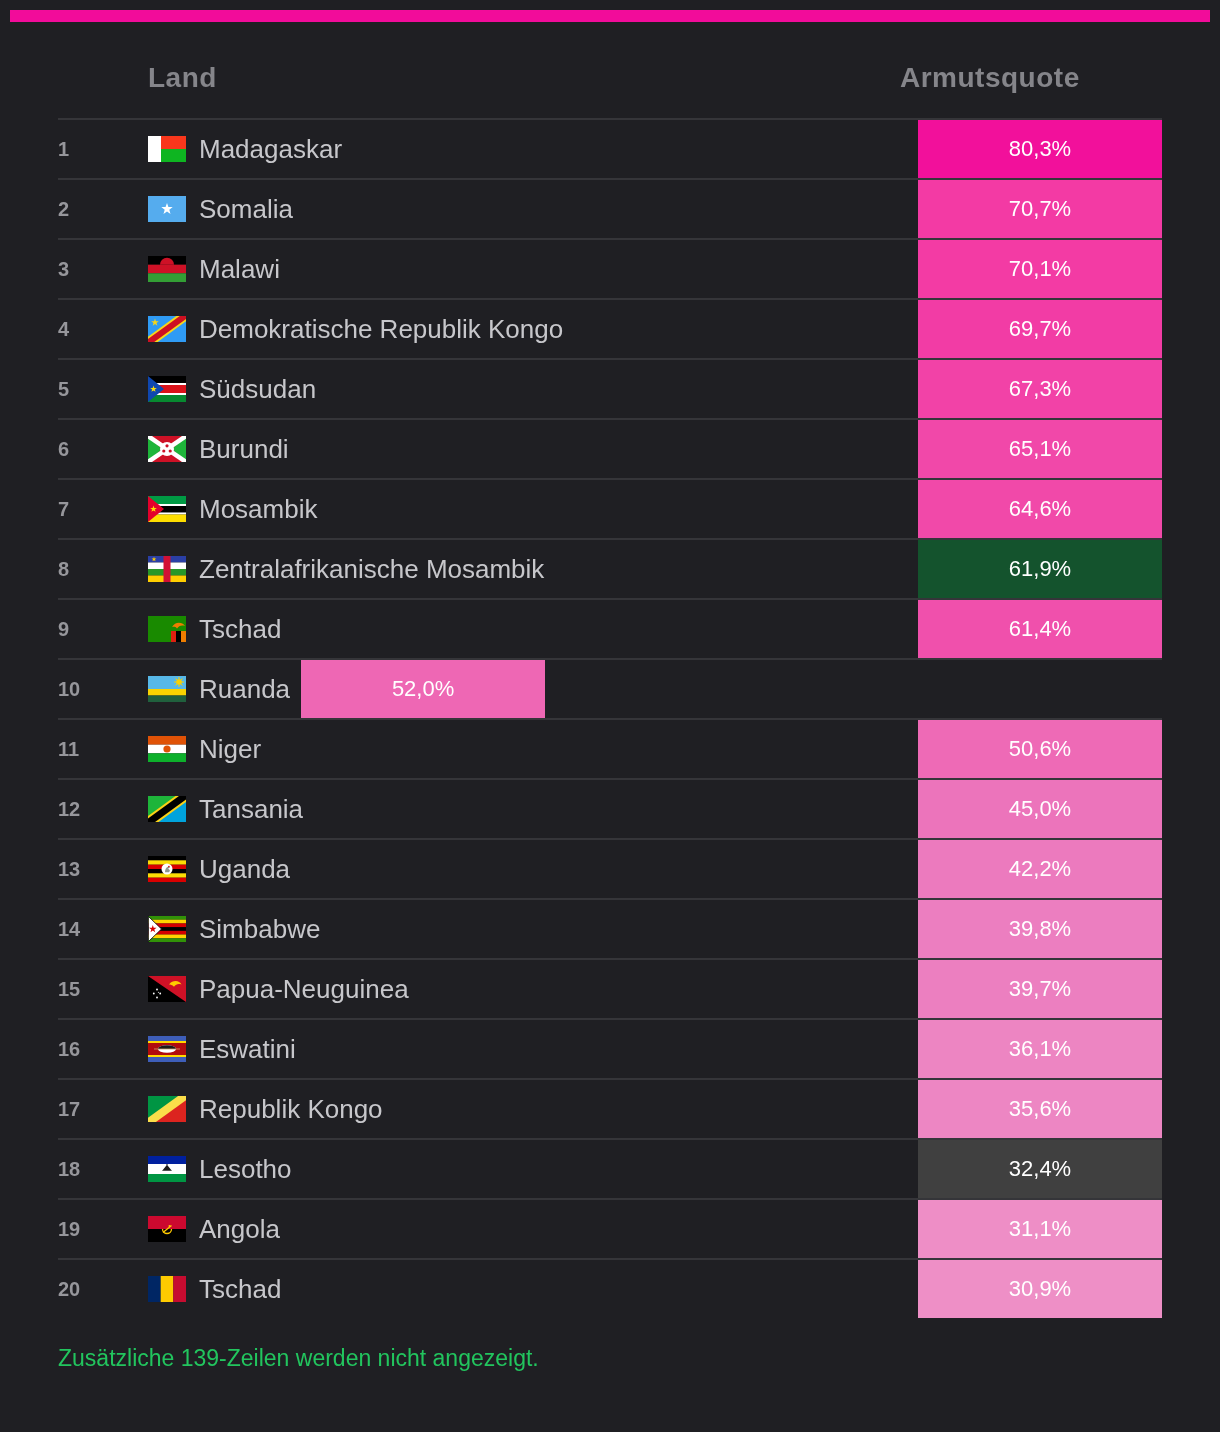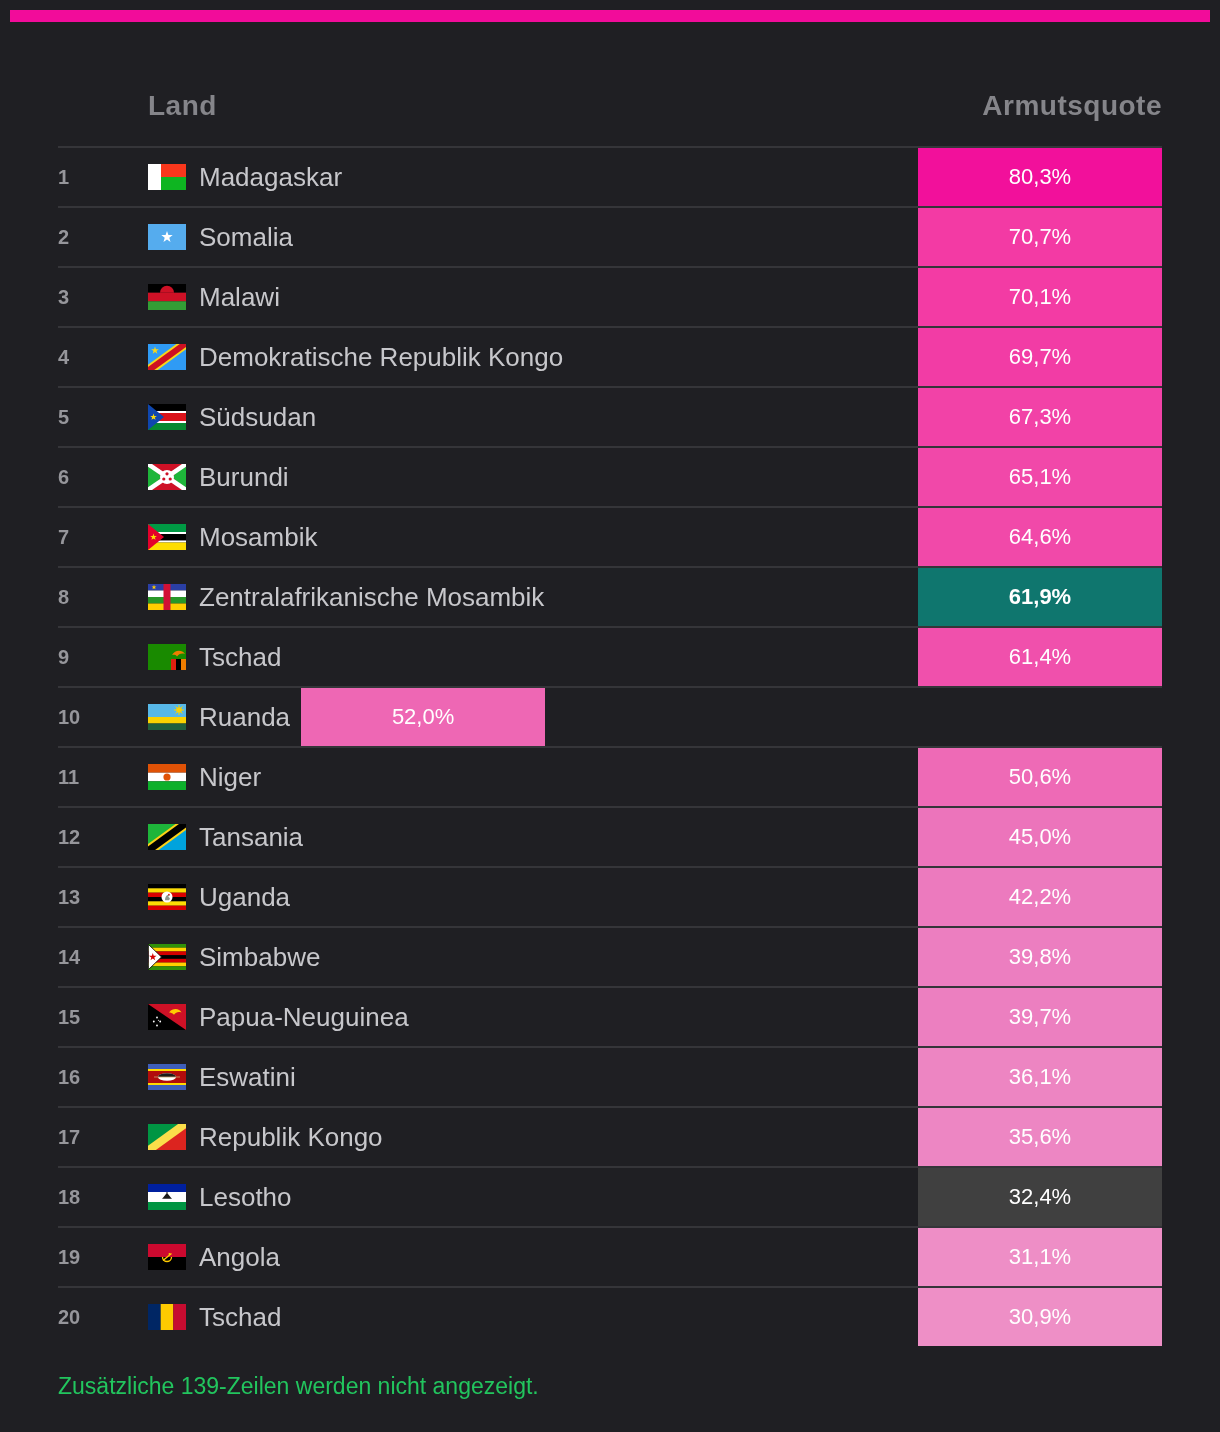--- a/index.html
+++ b/index.html
@@ -12,28 +12,28 @@
     box-sizing:border-box;
   }
   .topbar{
     position:absolute;left:10px;right:10px;top:10px;height:12px;
   }
   .content{
     position:absolute;left:58px;right:58px;top:22px;
   }
   .thead{
     display:flex;align-items:flex-end;
-    height:124px;box-sizing:border-box;
+    height:96px;box-sizing:border-box;
     padding-bottom:24px;
   }
   .th{
     font-size:28px;font-weight:700;color:#85858A;letter-spacing:0.5px;
   }
   .th-land{margin-left:90px;}
-  .th-rate{margin-left:auto;width:262px;text-align:right;margin-top:20px;}
+  .th-rate{margin-left:auto;width:262px;text-align:left;margin-top:20px;}
   .row{
     display:flex;align-items:center;
     height:60px;box-sizing:border-box;
     border-top:2px solid rgba(255,255,255,0.10);
   }
   .rank{
     width:90px;flex:none;
     font-size:20px;font-weight:600;color:#96969B;
   }
   .flag{
@@ -172,21 +172,21 @@
             <svg viewBox="0 0 38 26">
               <rect width="38" height="6.5" fill="#2A3FA5"></rect>
               <rect y="6.5" width="38" height="6.5" fill="#ffffff"></rect>
               <rect y="13" width="38" height="6.5" fill="#289728"></rect>
               <rect y="19.5" width="38" height="6.5" fill="#FFCE00"></rect>
               <rect x="15.5" width="7" height="26" fill="#D21034"></rect>
               <polygon fill="#FFCE00" points="6,0.8 6.6,2.5 8.4,2.5 7,3.6 7.5,5.3 6,4.3 4.5,5.3 5,3.6 3.6,2.5 5.4,2.5"></polygon>
             </svg>
           </div>
           <div class="country">Zentralafrikanische Mosambik</div>
-          <div class="rate" style="background: #0f766e; font-weight: bold;">61,9%</div>
+          <div class="rate" style="background: #14532d;">61,9%</div>
         </div>
         <div class="row">
           <div class="rank">9</div>
           <div class="flag">
             <svg viewBox="0 0 38 26">
               <rect width="38" height="26" fill="#198A00"></rect>
               <rect x="23" y="15" width="5" height="11" fill="#DE2010"></rect>
               <rect x="28" y="15" width="5" height="11" fill="#000000"></rect>
               <rect x="33" y="15" width="5" height="11" fill="#EF7D00"></rect>
               <path d="M24,11 C27,5.5 34,5.5 37,10 C33,9 31,10 29,12.5 C27,10 25,11 24,11 Z" fill="#EF7D00"></path>

